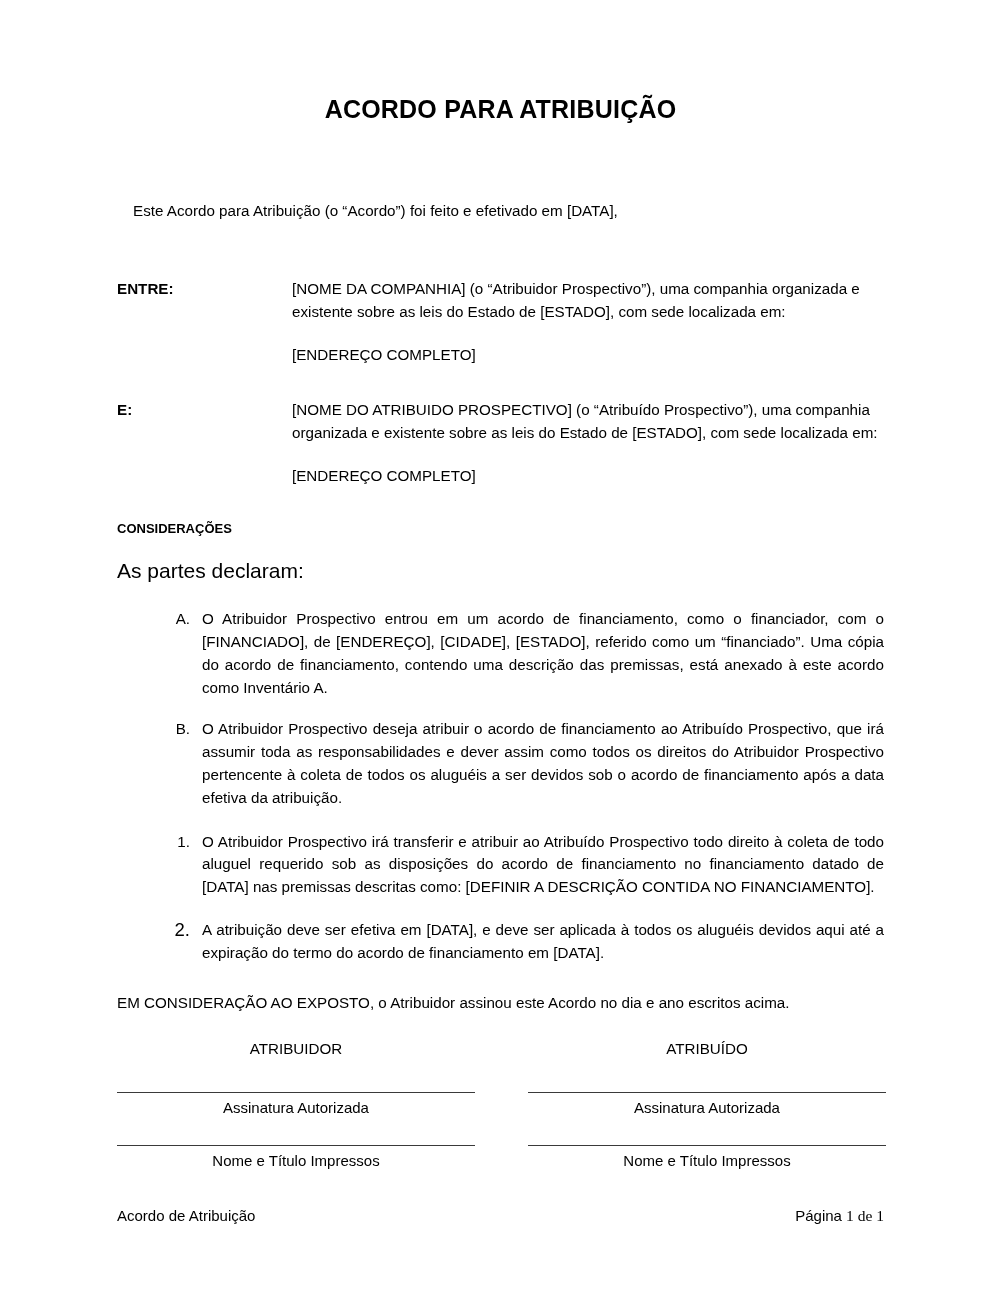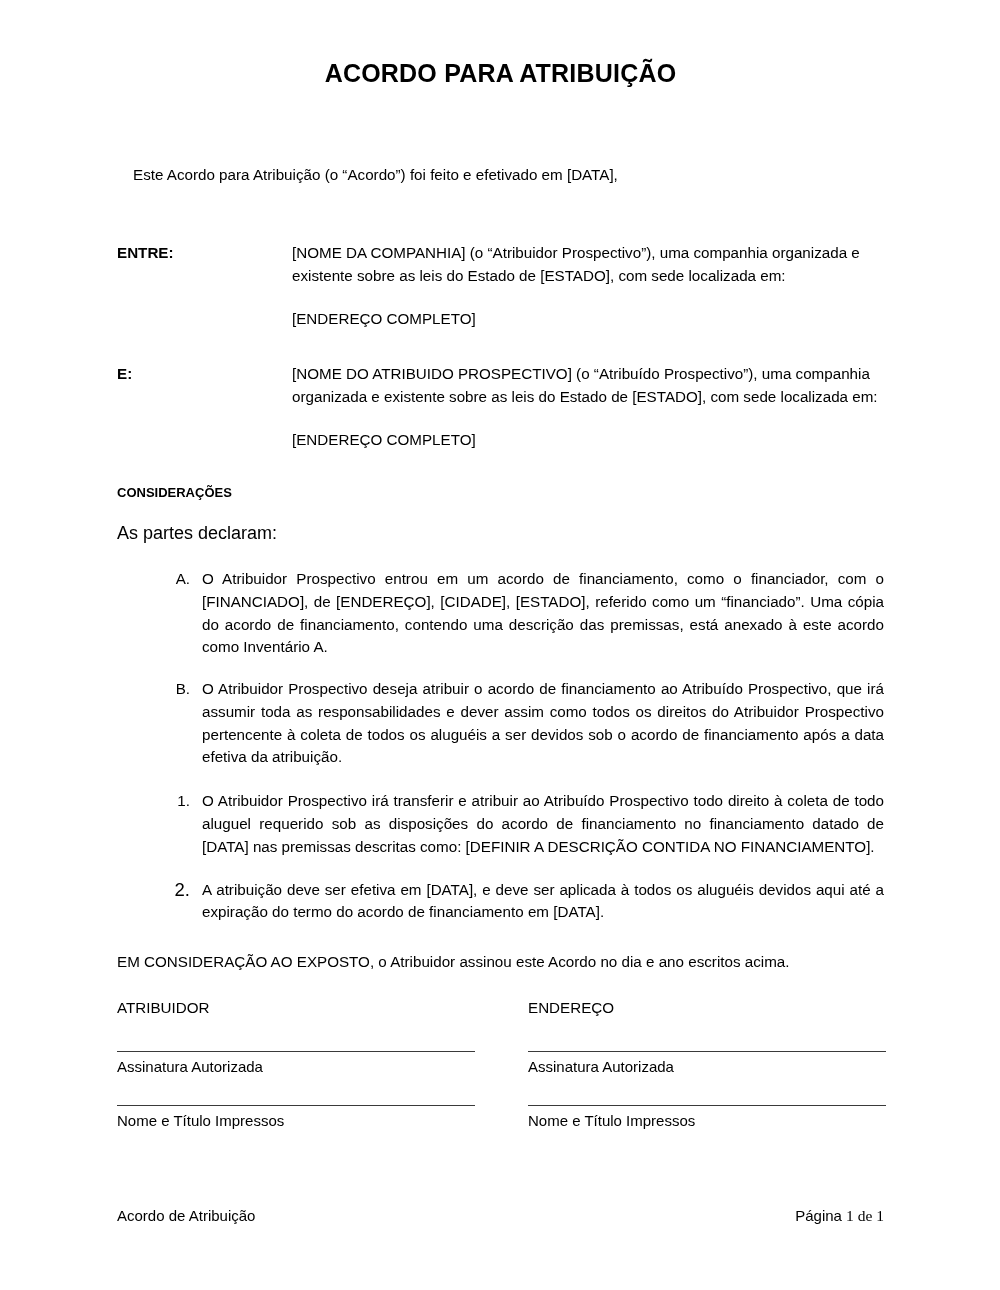--- a/index.html
+++ b/index.html
@@ -26,21 +26,21 @@
     width: 767px;
   }
 
   
   .doc-title {
     text-align: center;
     font-size: 25px;
     font-weight: bold;
     letter-spacing: 0.2px;
     margin: 0;
-    padding-top: 59px;
+    padding-top: 95px;
   }
 
   
   .intro {
     font-size: 15.2px;
     line-height: 1.45;
     margin: 16px;
     padding-top: 60px;
   }
 
@@ -69,21 +69,21 @@
   }
 
   
   .section-heading {
     font-size: 13px;
     font-weight: bold;
     margin: 0;
     padding-top: 33px;
   }
   .lead-line {
-    font-size: 18px;
+    font-size: 21px;
     line-height: 1.45;
     margin: 0;
     padding-top: 20px;
   }
 
   
   .letter-list, .number-list {
     list-style: none;
     margin: 0;
     padding: 0;
@@ -126,20 +126,21 @@
     font-size: 15.2px;
     line-height: 1.45;
     margin: 0;
     padding-top: 27px;
   }
 
   
   .sig-block {
     display: flex;
     padding-top: 24px;
+    text-align: center;
   }
   .sig-col {
     width: 358px;
     flex: 0 0 358px;
   }
   .sig-col.right { margin-left: 53px; }
   .sig-role {
     font-size: 15.2px;
     line-height: 1.45;
   }
@@ -230,21 +231,21 @@
     <div class="sig-block">
       <div class="sig-col left">
         <div class="sig-role">ATRIBUIDOR</div>
         <div class="sig-line"></div>
         <div class="sig-caption">Assinatura Autorizada</div>
         <div class="sig-line second"></div>
         <div class="sig-caption">Nome e Título Impressos</div>
       </div>
 
       <div class="sig-col right">
-        <div class="sig-role">ENDEREÇO</div>
+        <div class="sig-role">ATRIBUÍDO</div>
         <div class="sig-line"></div>
         <div class="sig-caption">Assinatura Autorizada</div>
         <div class="sig-line second"></div>
         <div class="sig-caption">Nome e Título Impressos</div>
       </div>
     </div>
 
   </div>
 
   <div class="footer">

